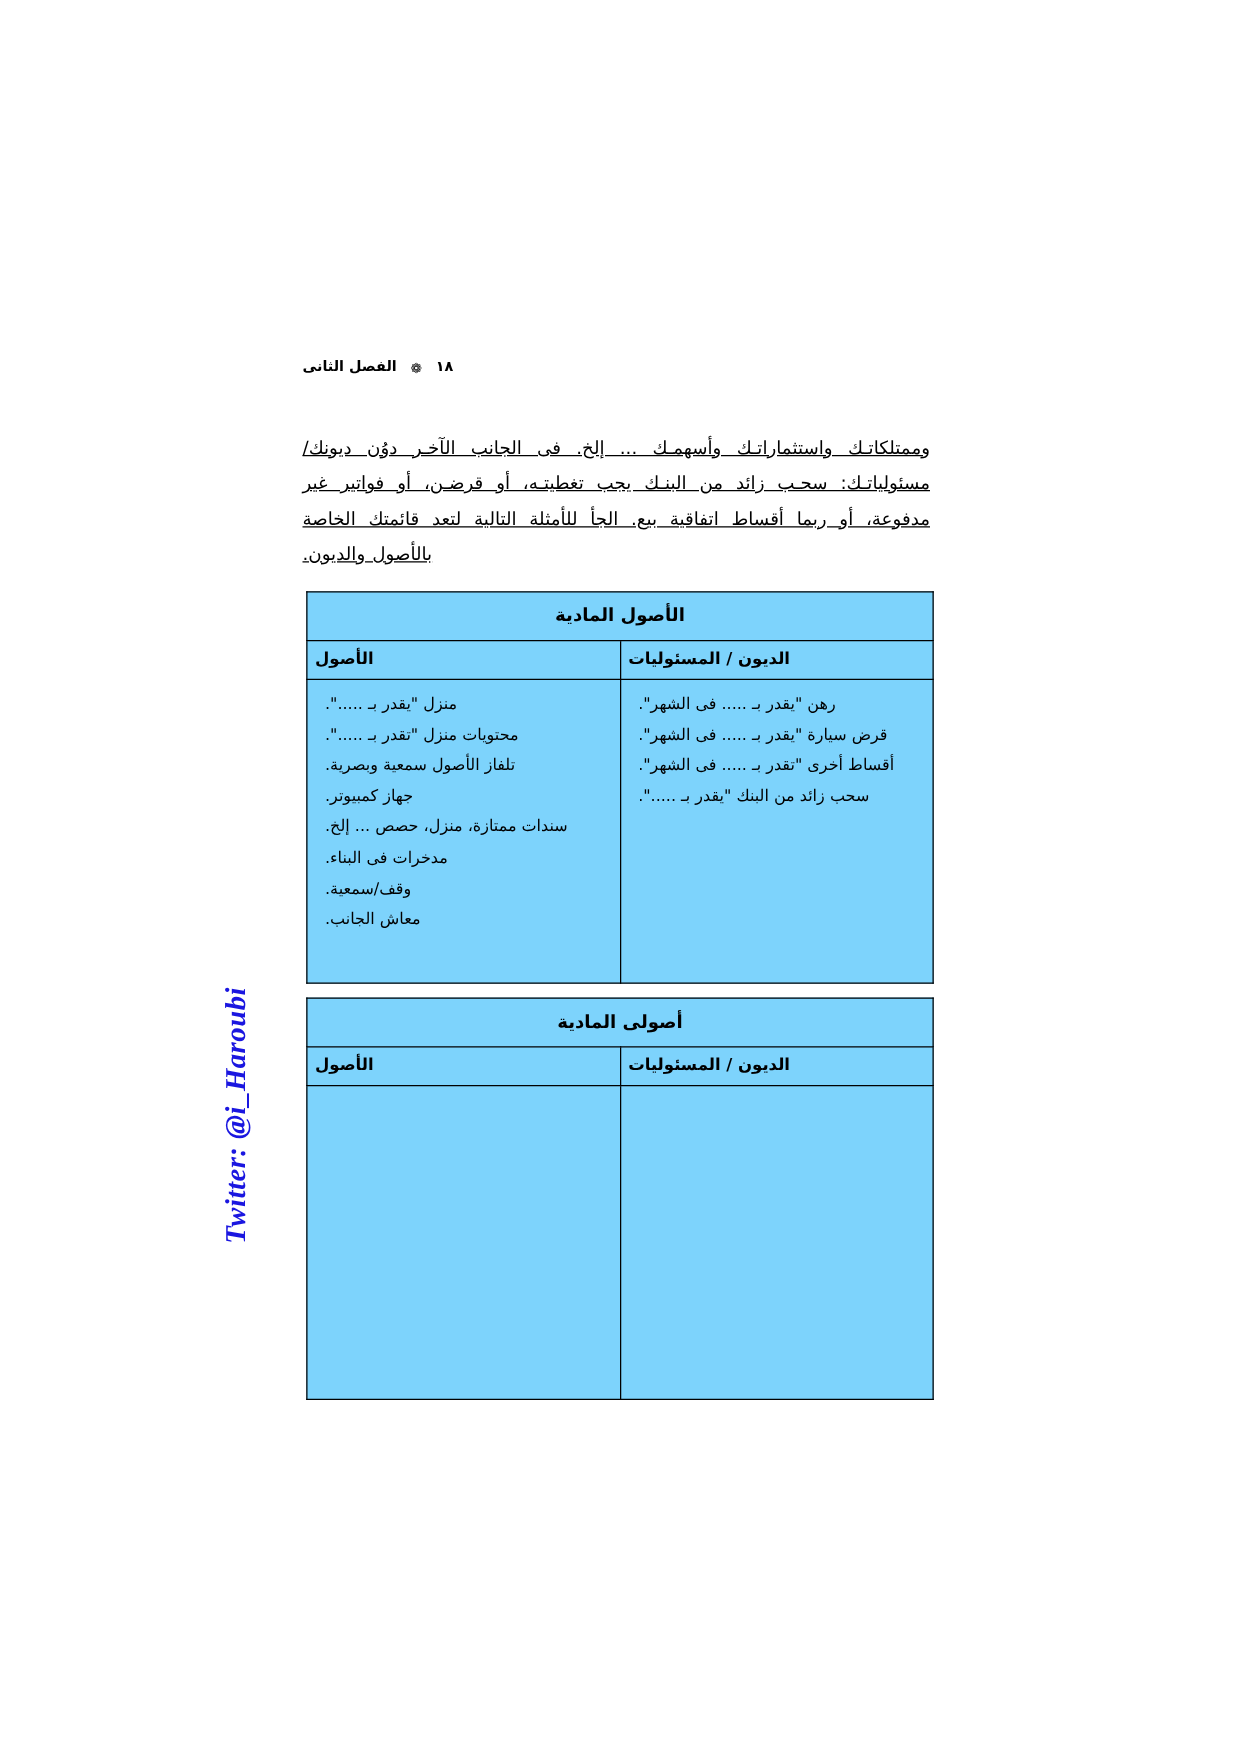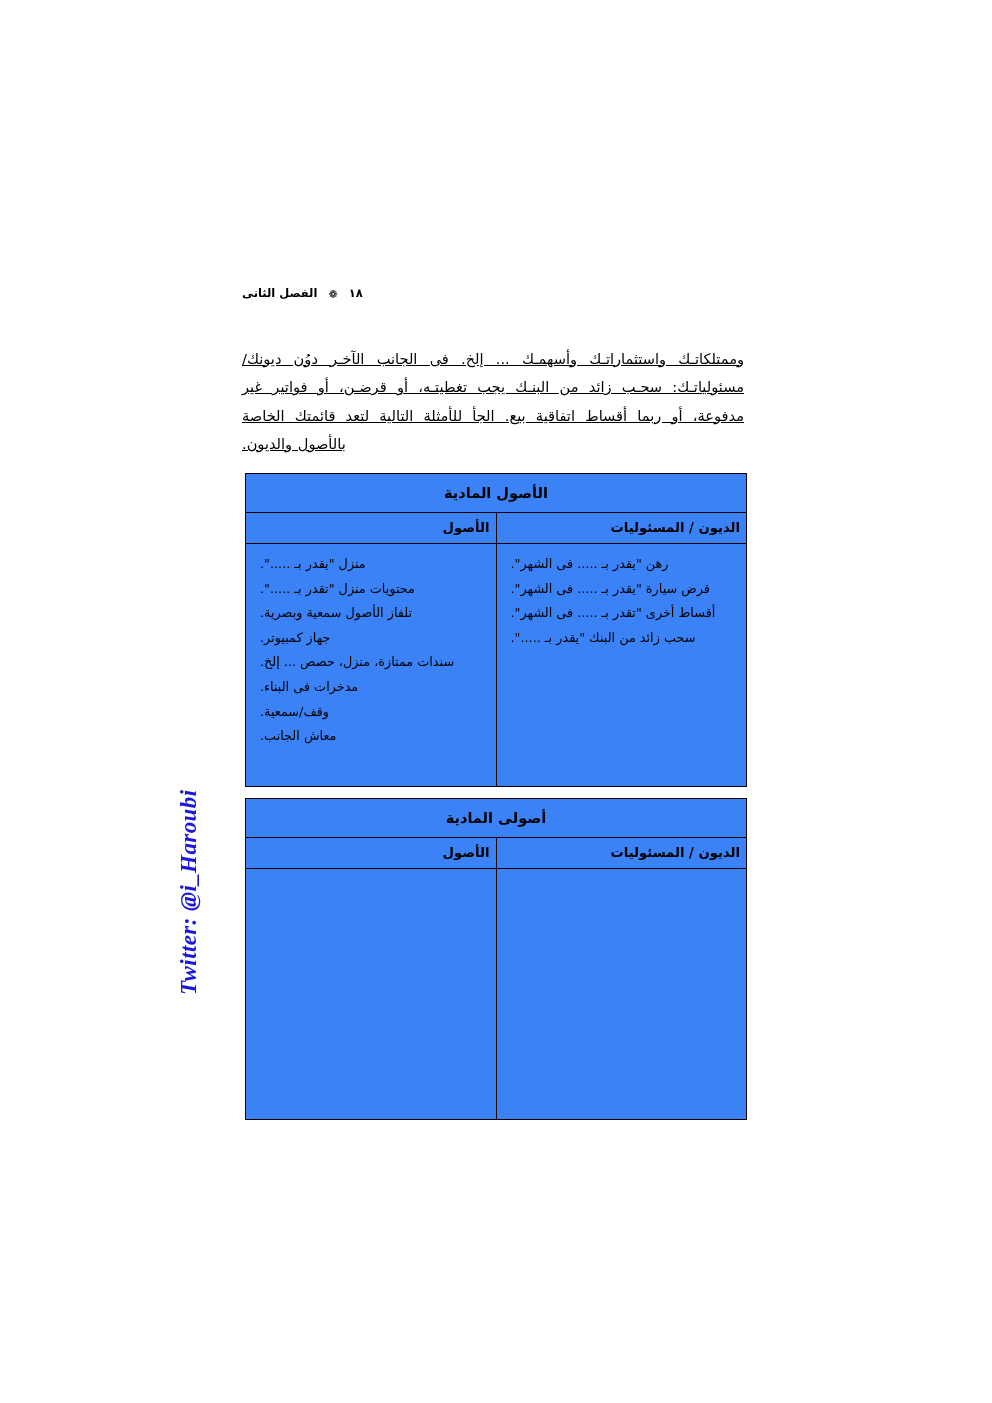--- a/index.html
+++ b/index.html
@@ -69,39 +69,39 @@
 
   
   .tbl {
     position: absolute;
     right: 245px;
     width: 502px;
     border: 1px solid #000;
     border-collapse: collapse;
     table-layout: fixed;
     direction: rtl;
-    background: #3b82f6;
+    background: #7dd3fc;
   }
   .tbl td, .tbl th {
     border: 1px solid #000;
     padding: 0;
     vertical-align: top;
     font-weight: normal;
   }
   .tbl .tbl-title {
     text-align: center;
     font-size: 14.5px;
     font-weight: bold;
     height: 38px;
     line-height: 38px;
     padding: 0 6px;
     letter-spacing: 0.2px;
   }
   .tbl .col-head {
-    text-align: right;
+    text-align: left;
     font-size: 13.2px;
     font-weight: bold;
     height: 30px;
     line-height: 30px;
     padding: 0 6px;
     letter-spacing: 0.2px;
   }
   .tbl .cell-body {
     padding: 8px 14px 10px 14px;
   }

